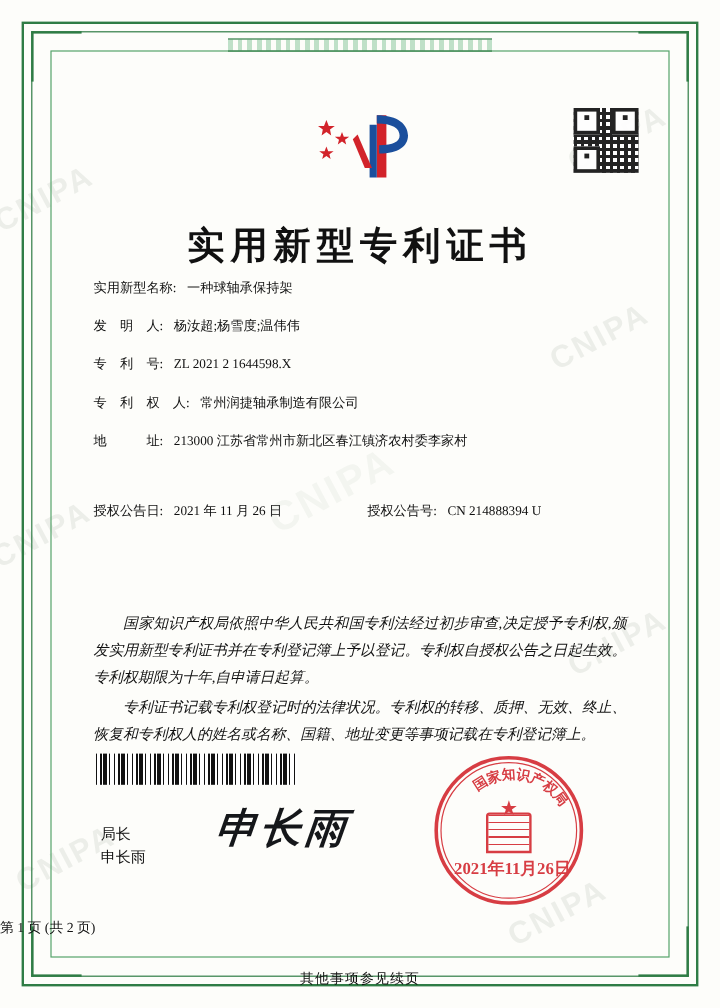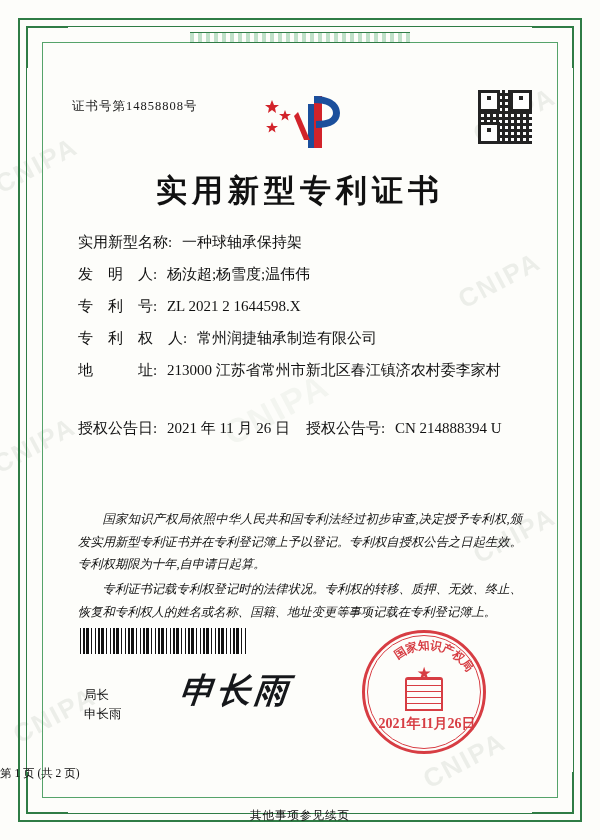--- a/index.html
+++ b/index.html
@@ -134,36 +134,36 @@
     background: #111;
     margin: 3px auto;
   }
   .qr .q1 { left: 0; top: 0; }
   .qr .q2 { right: 0; top: 0; }
   .qr .q3 { left: 0; bottom: 0; }
 
   
   .title {
     position: absolute;
-    left: 0; top: 170px;
+    left: 0; top: 184px;
     width: 600px;
     text-align: center;
     font-size: 31px;
     font-weight: bold;
     letter-spacing: 5px;
     color: #111;
     font-family: Liberation Mono, monospace;
   }
 
   
   .fields {
     position: absolute;
     left: 78px; top: 235px;
     width: 450px;
-    font-size: 15px;
+    font-size: 11px;
     color: #111;
     line-height: 1.0;
   }
   .field-row {
     position: relative;
     height: 32px;
     white-space: nowrap;
   }
   .field-label {
     display: inline-block;
@@ -312,21 +312,20 @@
   <div class="frame-inner2"></div>
   <div class="corner tl"></div>
   <div class="corner tr"></div>
   <div class="corner bl"></div>
   <div class="corner br"></div>
 
   <div class="top-ornament">
     <div class="band"></div>
   </div>
 
-  <div class="cert-no">证书号第14858808号</div>
 
   <div class="logo">
     <svg width="90" height="66" viewBox="0 0 90 66">
       <path d="M56 8 L56 60 L64 60 L64 8 Z" fill="#d2232a"></path>
       <path d="M56 8 C74 8 82 16 82 25 C82 34 74 40 58 40 L58 33 C70 33 75 30 75 25 C75 19 69 15 56 15 Z" fill="#1b4f9c"></path>
       <path d="M50 16 L50 60 L56 60 L56 16 Z" fill="#1b4f9c"></path>
       <path d="M40 24 L52 52 L46 52 L36 28 Z" fill="#d2232a"></path>
       <g fill="#d2232a">
         <polygon points="14,12 16,17 21,17 17,20 18,25 14,22 10,25 11,20 7,17 12,17"></polygon>
         <polygon points="27,22 28.5,26 33,26 29.5,28.5 30.5,32.5 27,30 23.5,32.5 24.5,28.5 21,26 25.5,26"></polygon>

